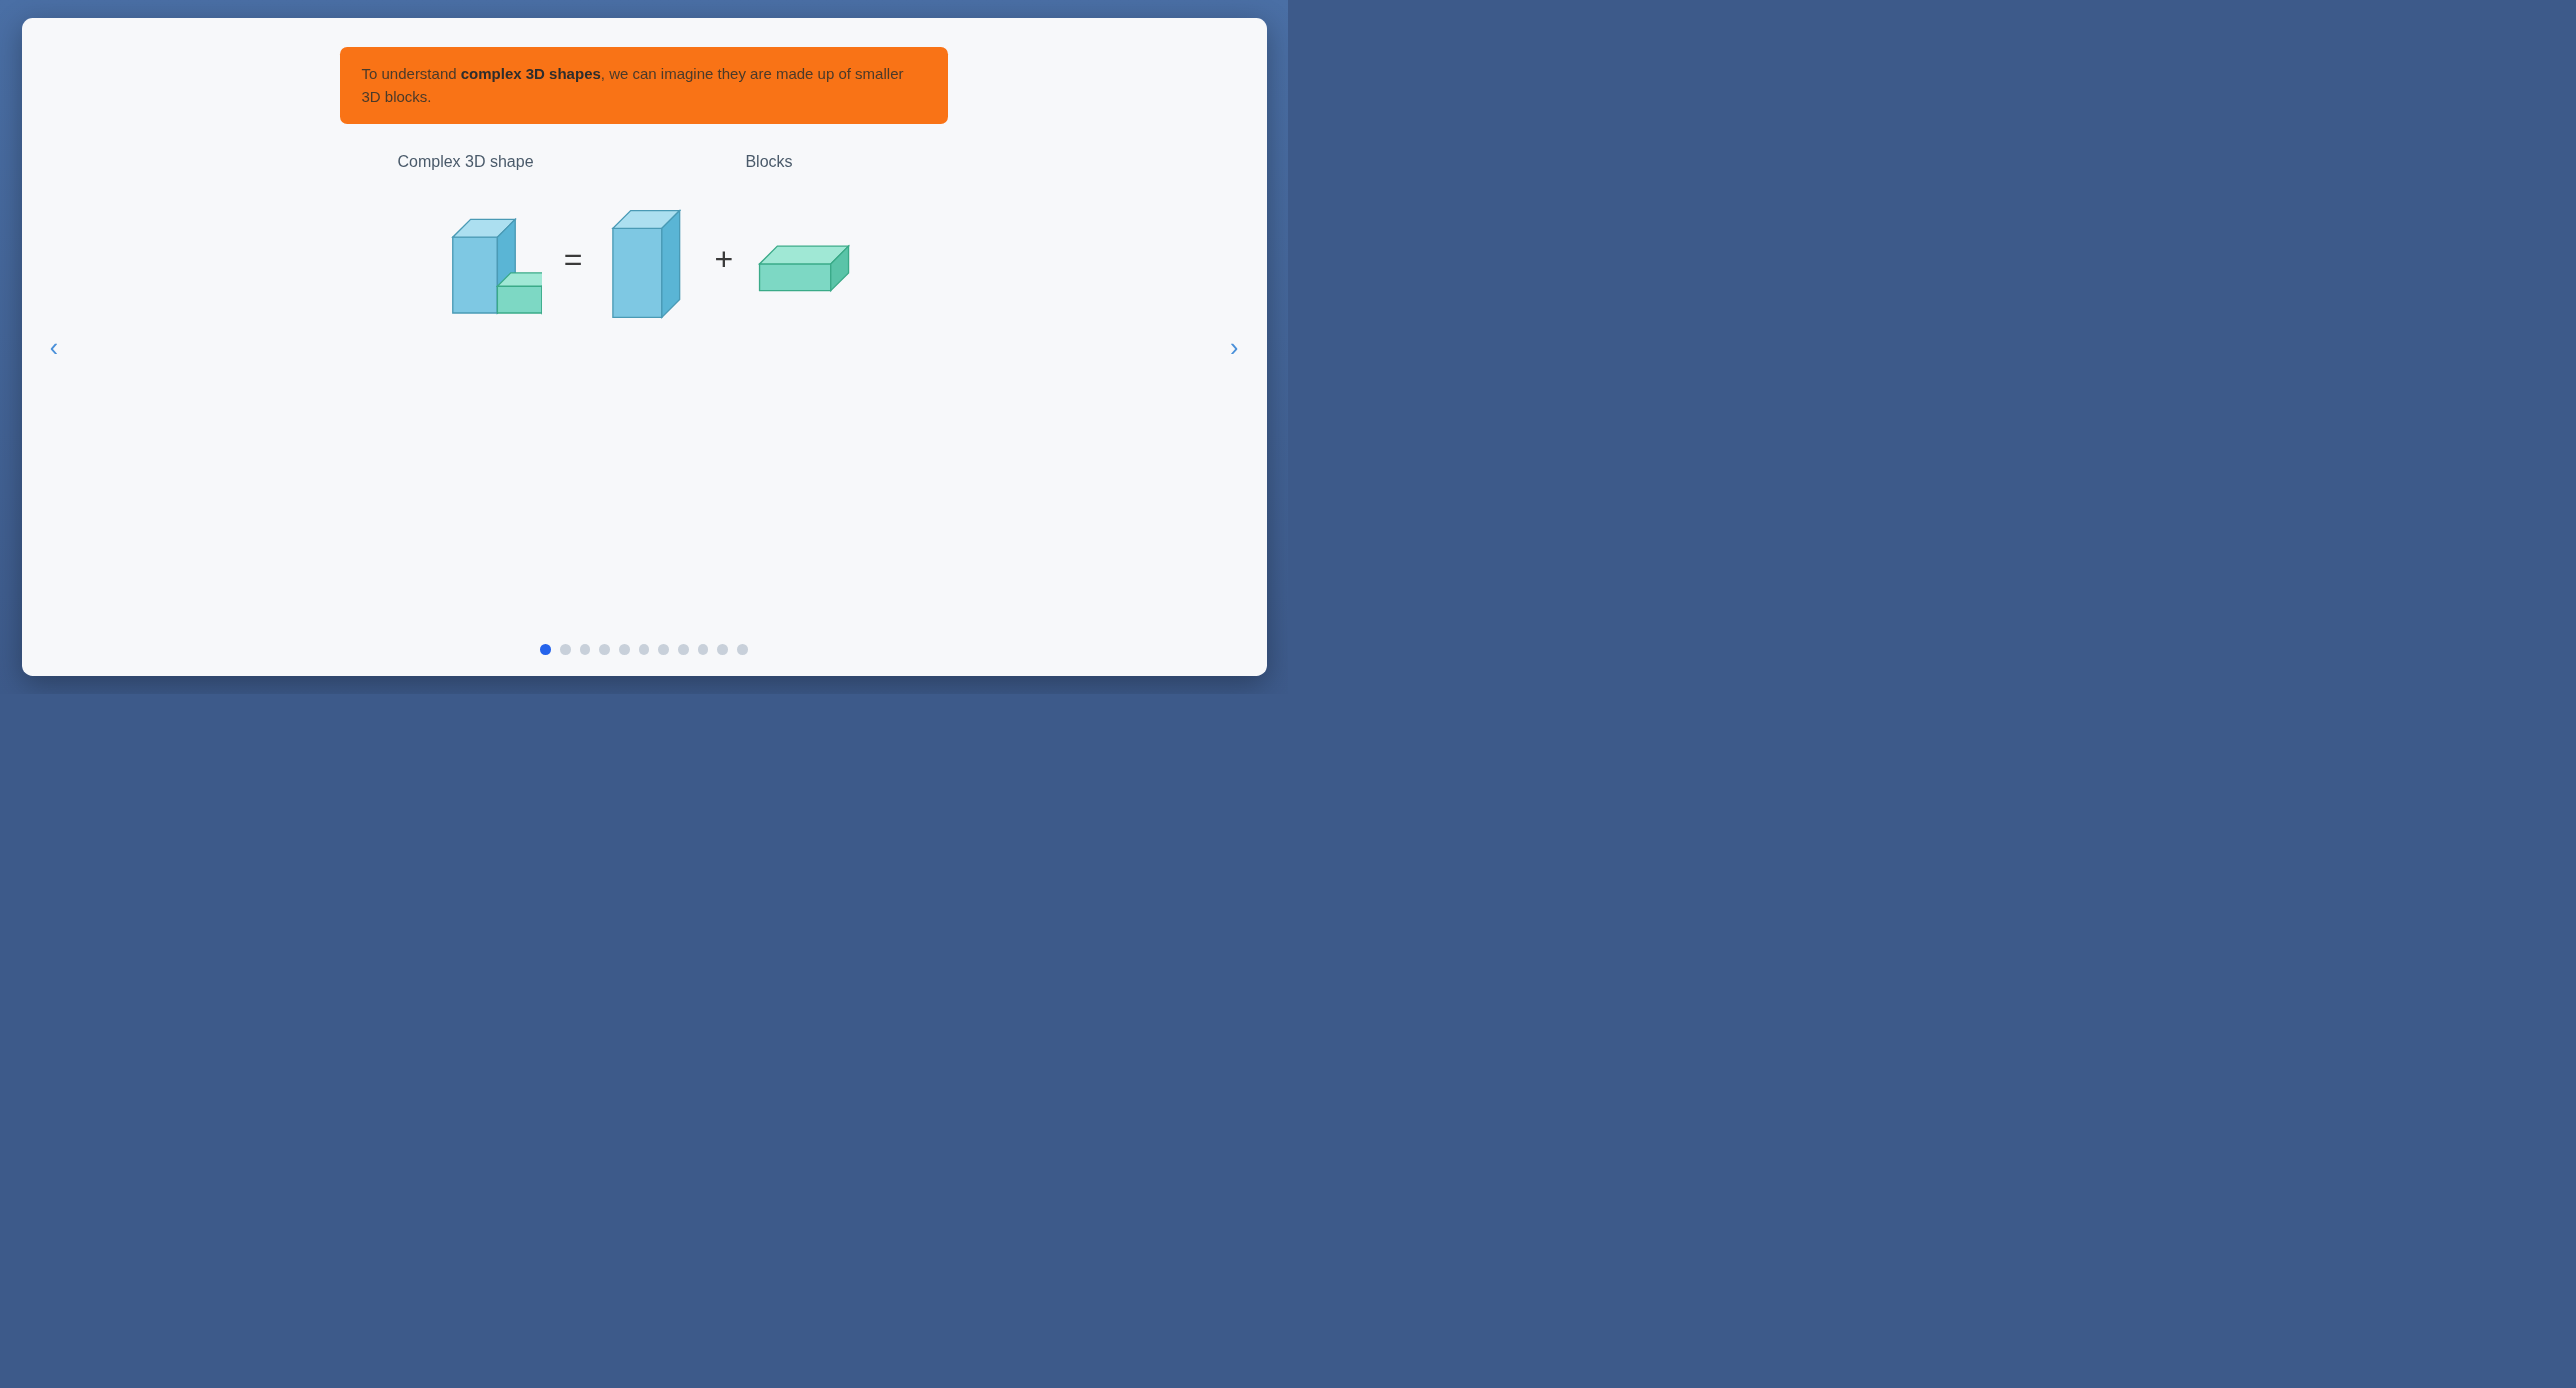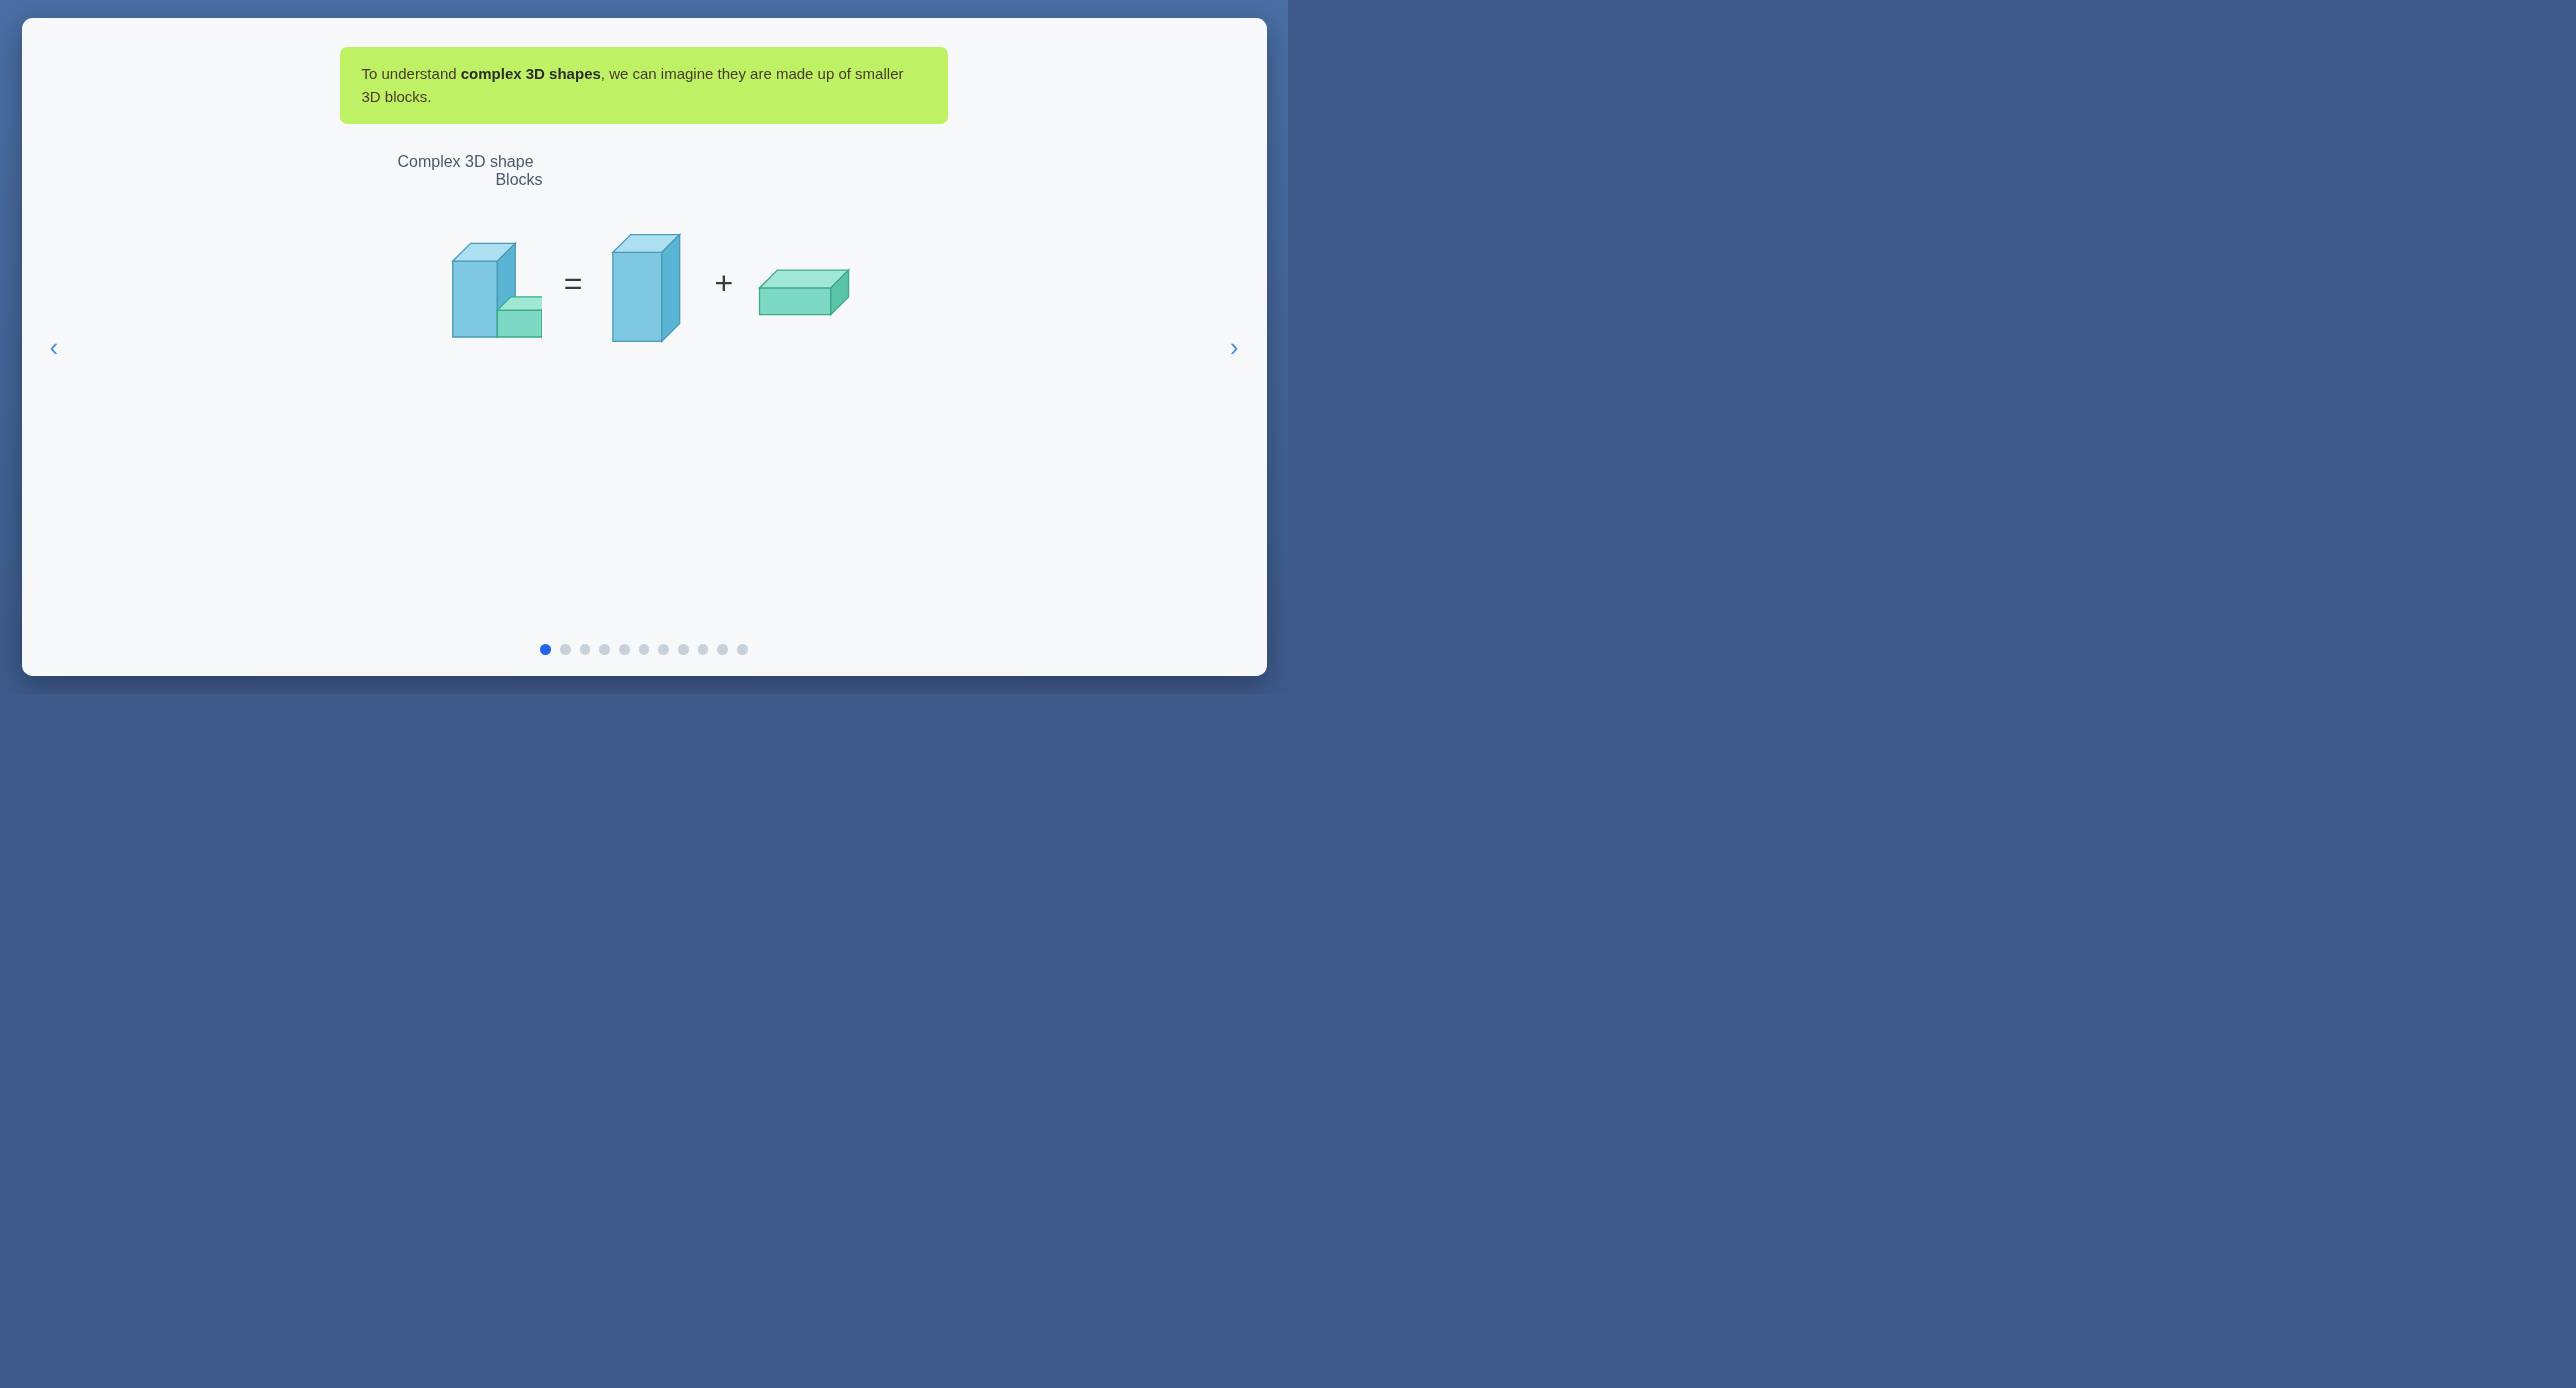--- a/index.html
+++ b/index.html
@@ -72,21 +72,21 @@
       position: relative;
       display: flex;
       flex-direction: column;
       align-items: center;
       padding: 29px 72px 21.5px;
       overflow: hidden;
     }
 
     
     .info-box {
-      background: #bef264;
+      background: #f97316;
       border: none;
       border-radius: 7.2px;
       padding: 16px 21.5px;
       max-width: 608px;
       font-size: 15px;
       color: #4a3a2a;
       line-height: 1.5;
       margin-bottom: 29px;
     }
     .info-box strong {
@@ -100,22 +100,21 @@
       flex-direction: column;
       align-items: center;
       width: 100%;
       flex: 1;
     }
 
     .diagram-labels {
       display: flex;
       width: 572px;
       justify-content: space-between;
-      margin-bottom: 16px;
-      flex-direction: column;
+      margin-bottom: 10px;
     }
 
     .diagram-label {
       font-size: 16px;
       color: #4a5a6a;
       text-align: center;
     }
 
     .diagram-label-left { width: 215px; text-align: center; }
     .diagram-label-right { width: 322px; text-align: center; }

